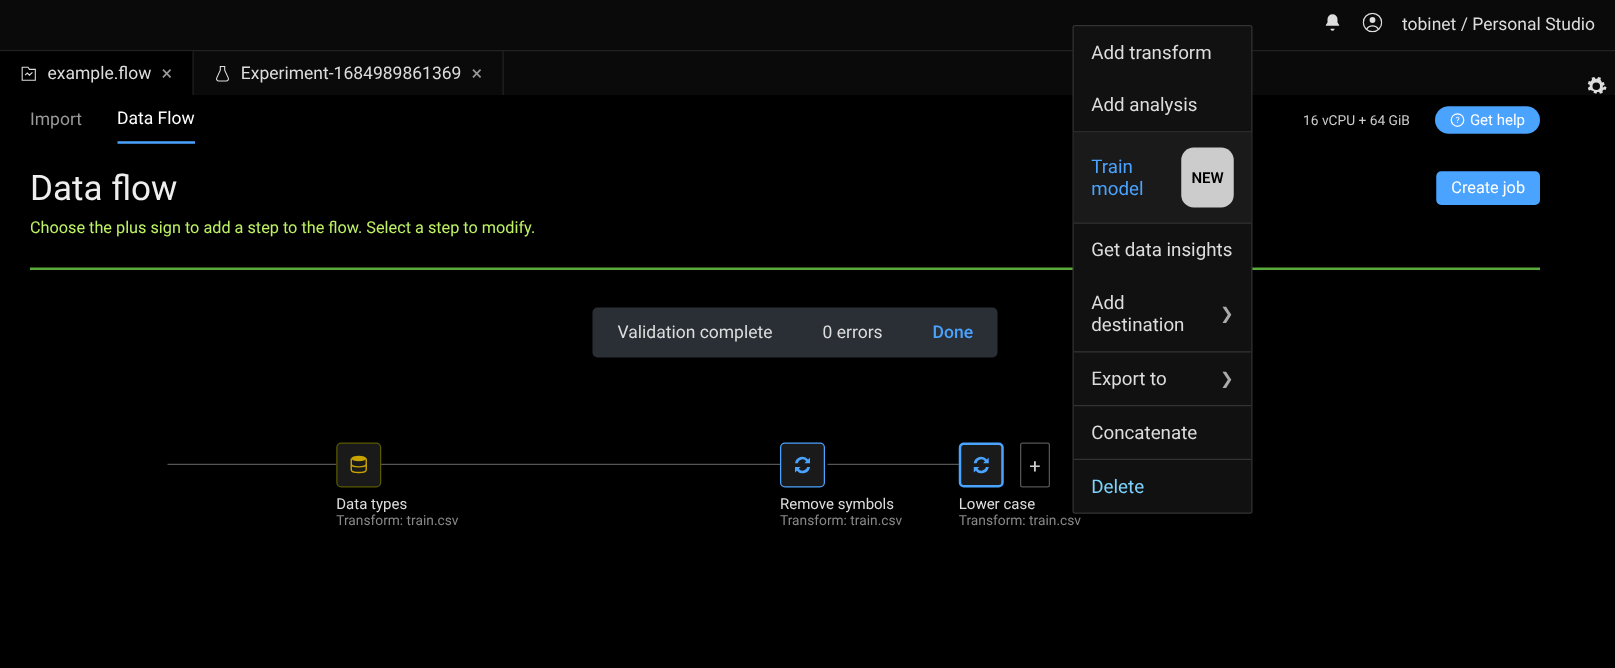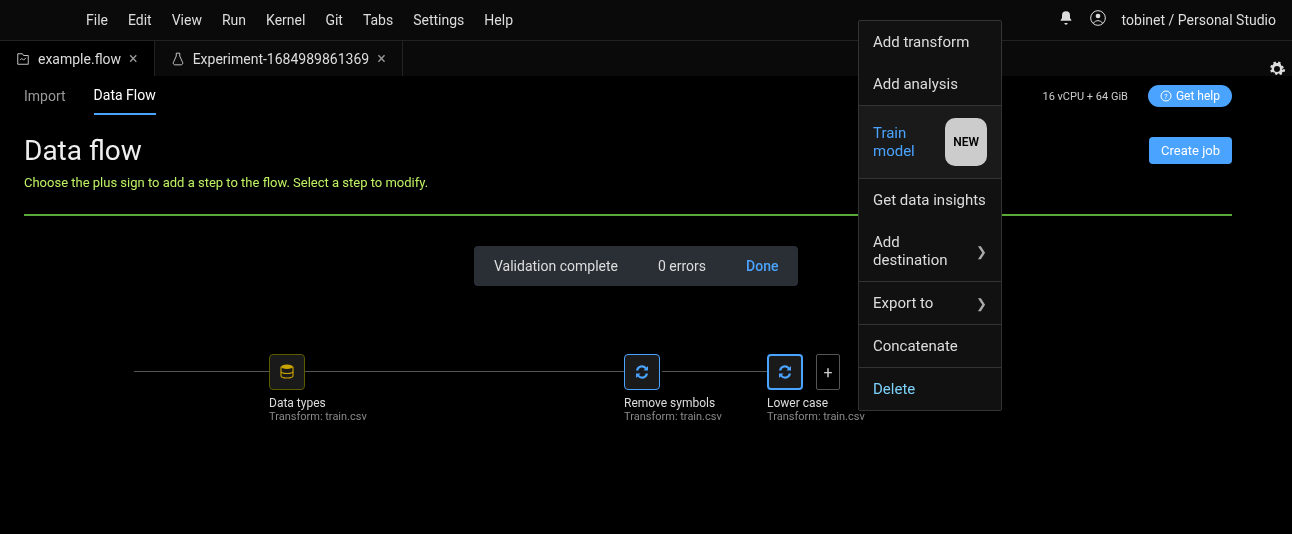--- a/index.html
+++ b/index.html
@@ -63,31 +63,20 @@
   .badge-new { background: #ccc; color: #000; border-radius: 10px; padding: 17px 8px; font-size: 12px; font-weight:600;}
   .chevron { color: #aaa; font-size: 13px; }
 
   .db-icon { width:18px; height:18px; fill:#c9a400;}
   .cycle-icon { width:18px; height:18px; fill:#4aa3ff;}
 </style>
 </head>
 <body>
 
 <div class="topbar">
-  <div class="menu">
-    <span class="menu-item">File</span>
-    <span class="menu-item">Edit</span>
-    <span class="menu-item">View</span>
-    <span class="menu-item">Run</span>
-    <span class="menu-item">Kernel</span>
-    <span class="menu-item">Git</span>
-    <span class="menu-item">Tabs</span>
-    <span class="menu-item">Settings</span>
-    <span class="menu-item">Help</span>
-  </div>
   <div class="topbar-right">
     <span>
       <svg class="bell-icon" viewBox="0 0 24 24">
           <path d="M12 2a6 6 0 0 0-6 6v4l-2 3v1h16v-1l-2-3V8a6 6 0 0 0-6-6zm0 20a2.5 2.5 0 0 0 2.5-2.5h-5A2.5 2.5 0 0 0 12 22z"></path>
         </svg>
     </span>
     <span>
       <svg class="user-icon" viewBox="0 0 24 24">
           <circle cx="12" cy="12" r="11" fill="none" stroke="#ddd" stroke-width="1.5"></circle>
           <circle cx="12" cy="9" r="3.5"></circle>

